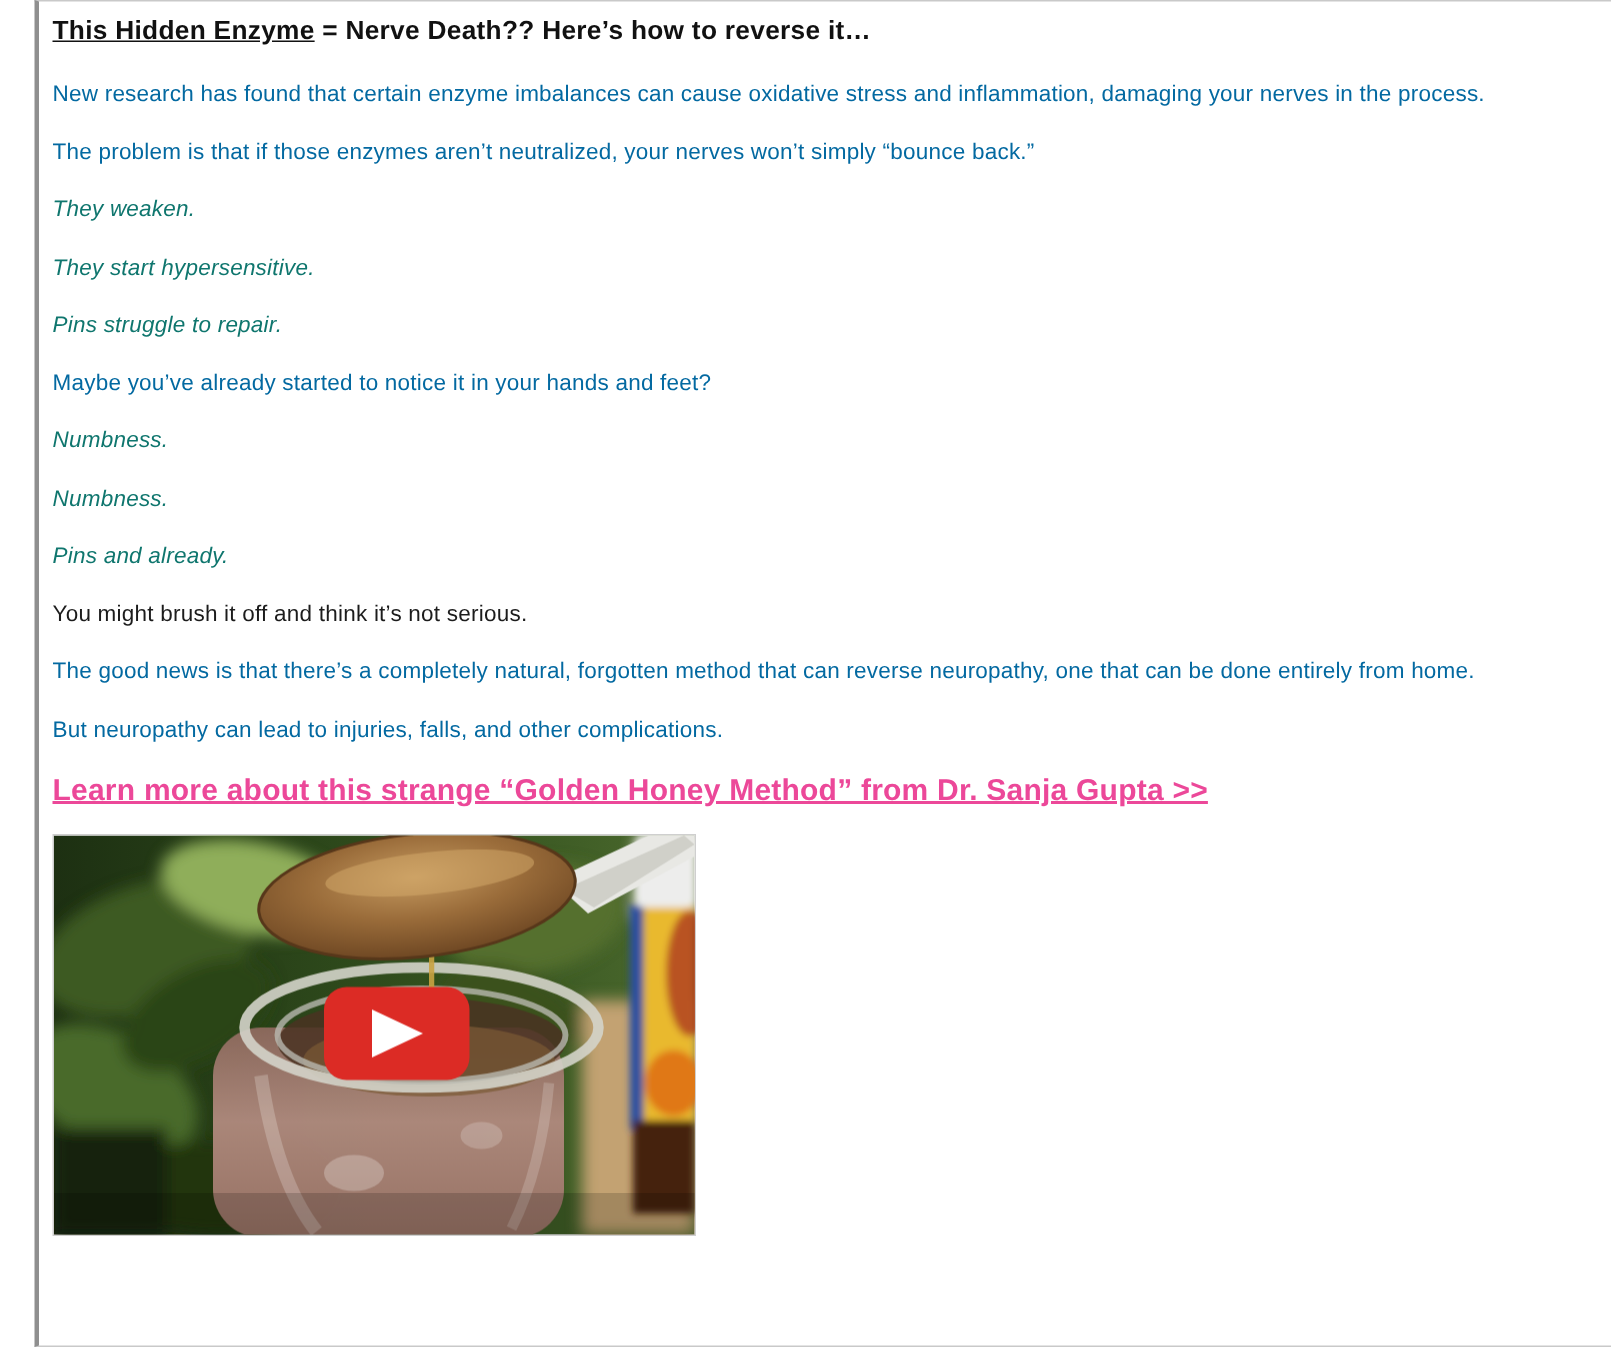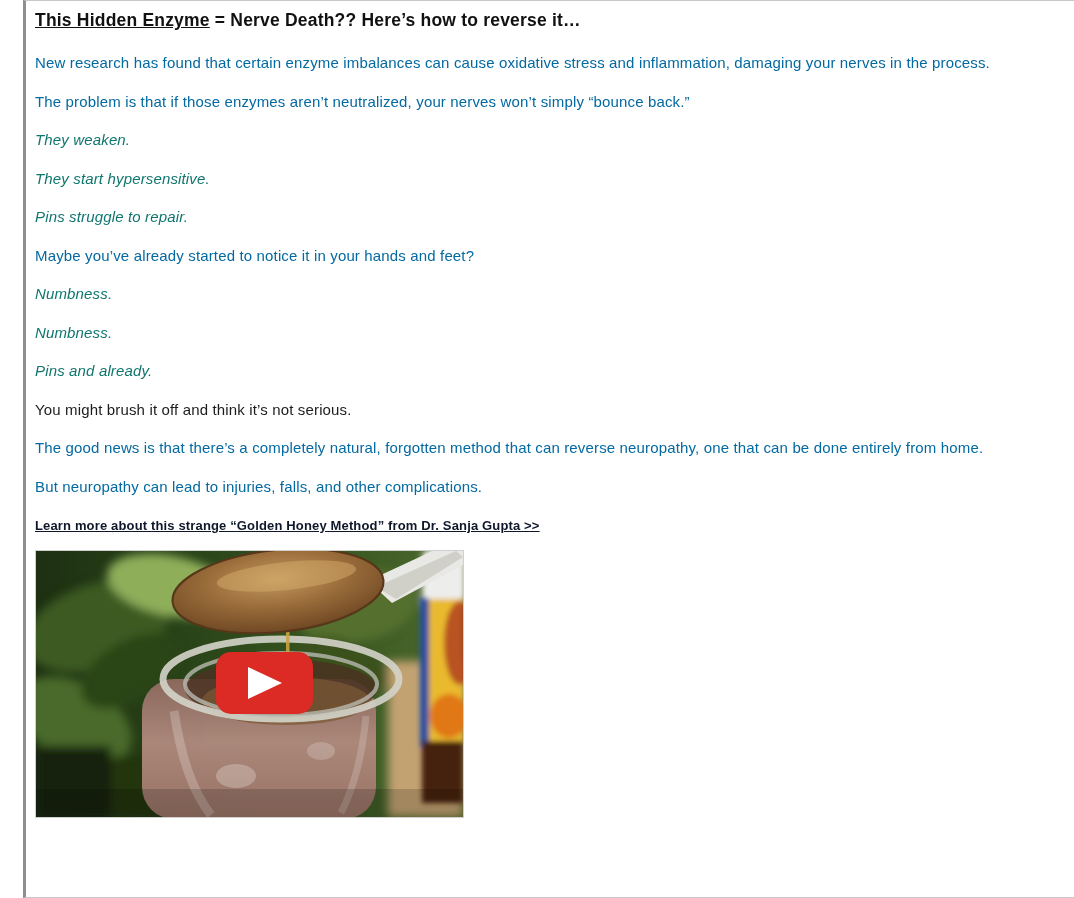--- a/index.html
+++ b/index.html
@@ -35,24 +35,24 @@
     margin: 0 0 21.5px 0;
     letter-spacing: 0.15px;
     white-space: nowrap;
     color: #0369a1;
   }
   p.body-p.italic { font-style: italic; color: #0f766e; }
   p.body-p.bold { font-weight: normal; color: #1c1c1c; }
 
   .cta {
     display: inline-block;
-    font-size: 13px;
+    font-size: 20px;
     font-weight: bold;
     letter-spacing: 0.15px;
-    color: #0f172a;
+    color: #ec4899;
     text-decoration: underline;
     margin: 0 0 17px 0;
     white-space: nowrap;
     cursor: pointer;
   }
 
   .video-thumb {
     position: relative;
     width: 429px;
     height: 268px;

